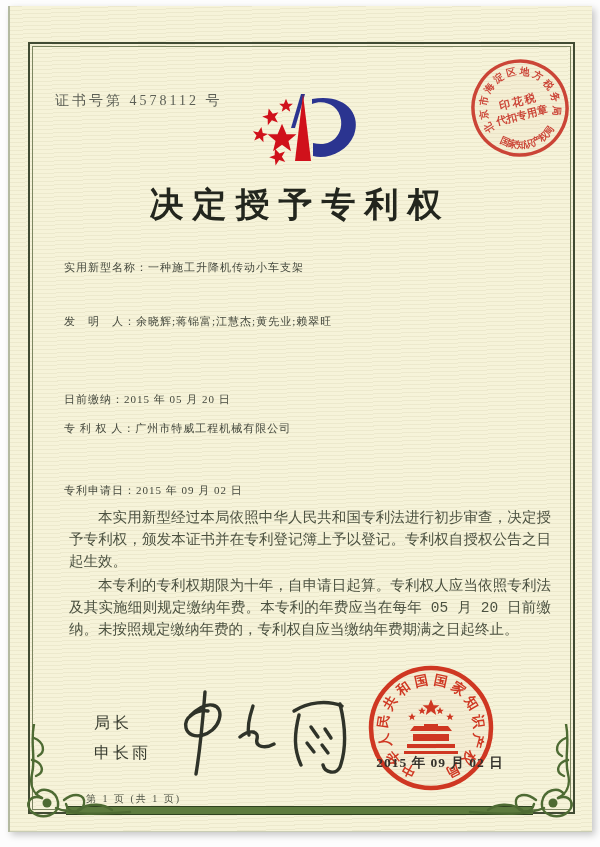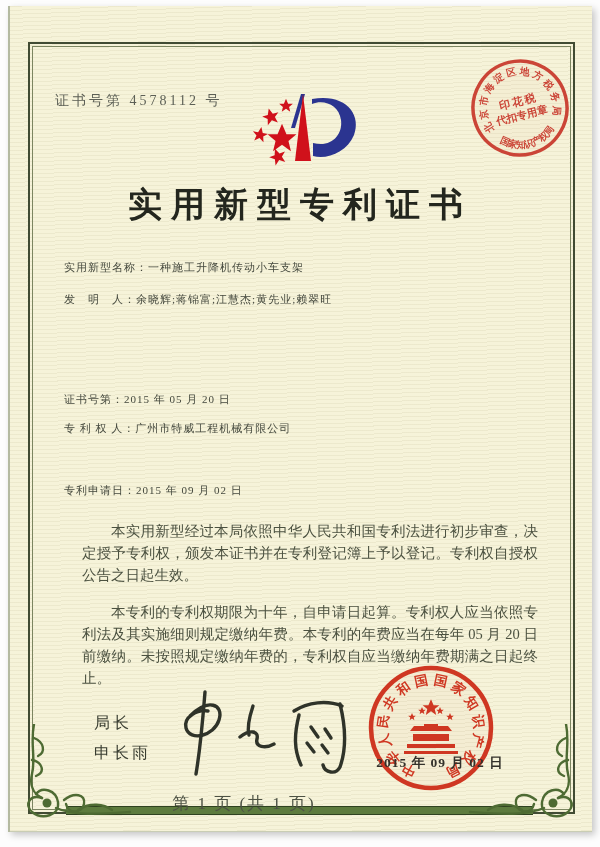--- a/index.html
+++ b/index.html
@@ -15,31 +15,31 @@
   .green-band{position:absolute;left:58px;top:800px;width:467px;height:7px;background:#5d7b3e;
          border-top:1px solid #2f4220;border-bottom:1px solid #2f4220;}
   .orn{position:absolute;top:718px;width:112px;height:100px;}
   .orn-left{left:12px;}
   .orn-right{right:12px;transform:scaleX(-1);}
   .cert-no{position:absolute;left:47px;top:86px;font-size:14px;letter-spacing:3px;color:#5c5f55;}
   .logo{position:absolute;left:225px;top:84px;width:150px;height:80px;}
   .title{position:absolute;left:0;top:176px;width:100%;text-align:center;font-size:34px;
          font-weight:bold;letter-spacing:9px;color:#23261e;white-space:nowrap;}
   .field{position:absolute;left:56px;font-size:11px;color:#45493e;letter-spacing:1px;white-space:nowrap;}
-  .f1{top:254px}.f2{top:286px}.f3{top:342px}.f4{top:386px}.f5{top:415px}.f6{top:477px}
+  .f1{top:254px}.f2{top:308px}.f3{top:342px}.f4{top:386px}.f5{top:415px}.f6{top:477px}
   .paras{position:absolute;left:58px;top:499px;width:488px;font-size:14.5px;line-height:21.8px;
          color:#4b5140;text-align:justify;}
-  .paras p{margin:16px;text-indent:2em;}
+  .paras p{margin:3px;text-indent:2em;font-family:Liberation Mono, monospace;}
   .signer{position:absolute;left:86px;top:702px;font-size:16px;color:#383c30;line-height:30px;letter-spacing:3px;}
   .signature{position:absolute;left:148px;top:678px;width:215px;height:100px;}
   .seal{position:absolute;left:353px;top:652px;width:140px;height:140px;}
   .seal-date{position:absolute;left:356px;top:748px;width:152px;text-align:center;font-size:13.5px;
          font-weight:bold;color:#33312b;letter-spacing:1px;white-space:nowrap;}
   .tax-stamp{position:absolute;left:452px;top:42px;width:120px;height:120px;transform:rotate(-14deg);opacity:0.92;}
-  .footer{position:absolute;left:86px;top:786px;width:300px;text-align:center;font-size:17px;
+  .footer{position:absolute;left:78px;top:786px;width:300px;font-size:10px;
          color:#4d5244;letter-spacing:2px;}
   svg text{font-family:"Liberation Serif","DejaVu Serif",serif;}
 </style>
 </head>
 <body>
 
 <div class="photo">
   <div class="paper">
 
     <div class="frame"></div>
@@ -78,30 +78,30 @@
         <polygon transform="translate(38,27) scale(1.1) rotate(-15)" points="0,-8 2.35,-2.47 7.6,-2.47 3.4,1 4.7,6.47 0,3 -4.7,6.47 -3.4,1 -7.6,-2.47 -2.35,-2.47"></polygon>
         <polygon transform="translate(27,45) scale(1.0) rotate(10)" points="0,-8 2.35,-2.47 7.6,-2.47 3.4,1 4.7,6.47 0,3 -4.7,6.47 -3.4,1 -7.6,-2.47 -2.35,-2.47"></polygon>
         <polygon transform="translate(49,49) scale(1.9)" points="0,-8 2.35,-2.47 7.6,-2.47 3.4,1 4.7,6.47 0,3 -4.7,6.47 -3.4,1 -7.6,-2.47 -2.35,-2.47"></polygon>
         <polygon transform="translate(45,67) scale(1.1) rotate(-20)" points="0,-8 2.35,-2.47 7.6,-2.47 3.4,1 4.7,6.47 0,3 -4.7,6.47 -3.4,1 -7.6,-2.47 -2.35,-2.47"></polygon>
       </g>
       <polygon fill="#2b3490" points="68,4 72,4 62,38 58,38"></polygon>
       <polygon fill="#d0111b" points="70,4 78,71 62,71"></polygon>
       <path fill="#2b3490" d="M79,9 C112,3 129,24 121,45 C114,62 94,70 80,66 L80,53 C98,58 110,45 108,30 C106,15 91,9 79,14 Z"></path>
     </svg>
 
-    <div class="title">实用新型专利证书</div>
+    <div class="title">决定授予专利权</div>
 
     <div class="field f1">
       <span>实用新型名称</span><span>：</span><span>一种施工升降机传动小车支架</span>
     </div>
     <div class="field f2">
       <span>发　明　人</span><span>：</span><span>余晓辉;蒋锦富;江慧杰;黄先业;赖翠旺</span>
     </div>
     <div class="field f4">
-      <span>证书号第</span><span>：</span><span>2015 年 05 月 20 日</span>
+      <span>日前缴纳</span><span>：</span><span>2015 年 05 月 20 日</span>
     </div>
     <div class="field f5">
       <span>专 利 权 人</span><span>：</span><span>广州市特威工程机械有限公司</span>
     </div>
     <div class="field f6">
       <span>专利申请日</span><span>：</span><span>2015 年 09 月 02 日</span>
     </div>
 
     <div class="paras">
       <p>本实用新型经过本局依照中华人民共和国专利法进行初步审查，决定授予专利权，颁发本证书并在专利登记簿上予以登记。专利权自授权公告之日起生效。</p>

